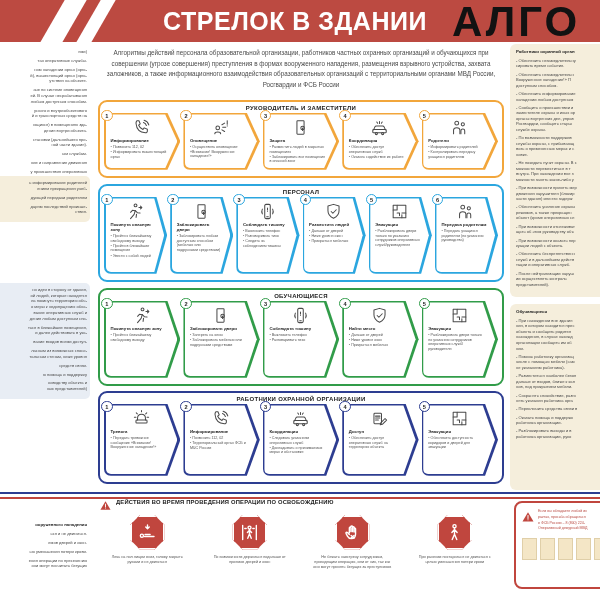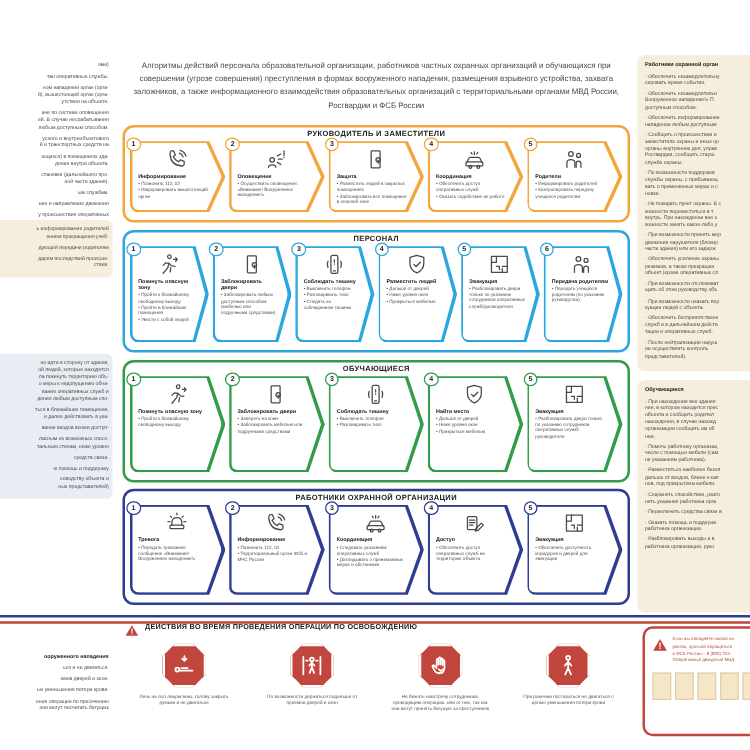--- a/index.html
+++ b/index.html
@@ -90,20 +90,26 @@
   .hl-tri{width:12px;height:12px;flex:none;}
   .hl-lines{font-size:3.6px;line-height:1.6;color:#B94A42;}
   .hl-squares{display:flex;gap:3px;margin-top:6px;}
   .sq{width:13px;height:20px;background:#F4E6C6;border:.5px solid #E0CFA8;flex:none;}
 </style>
 </head>
 <body>
 
 <div class="poster">
 
+  <div class="banner">
+    <div class="stripe s1"></div>
+    <div class="stripe s2"></div>
+    <div class="banner-title">СТРЕЛОК В ЗДАНИИ</div>
+    <div class="banner-algo">АЛГО</div>
+  </div>
 
   <aside class="left-col" id="leftCol">
       <div class="lc-sec lc-0 bg-white">
         <div class="lc-p">
           <div class="lc-l">ями)</div>
         </div>
         <div class="lc-p">
           <div class="lc-l">тан оперативные службы.</div>
         </div>
         <div class="lc-p">

